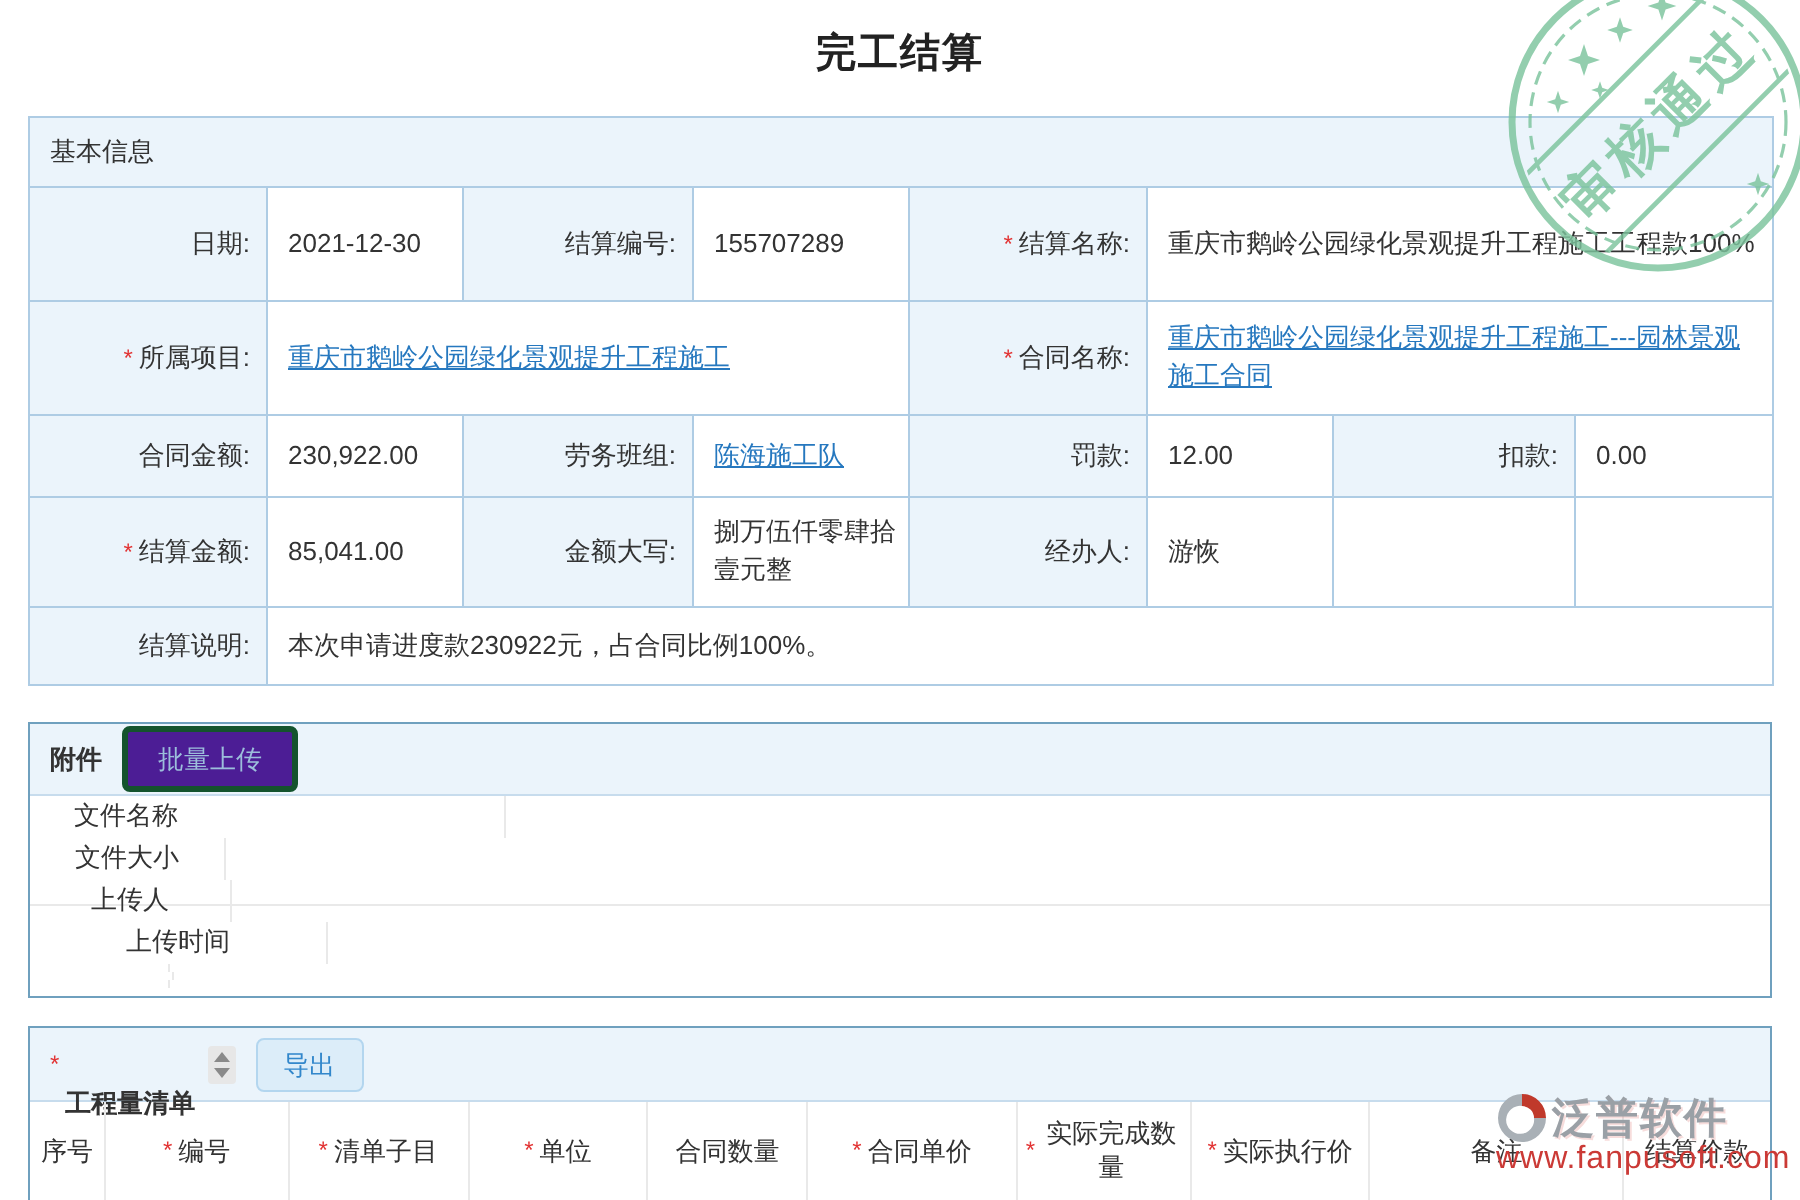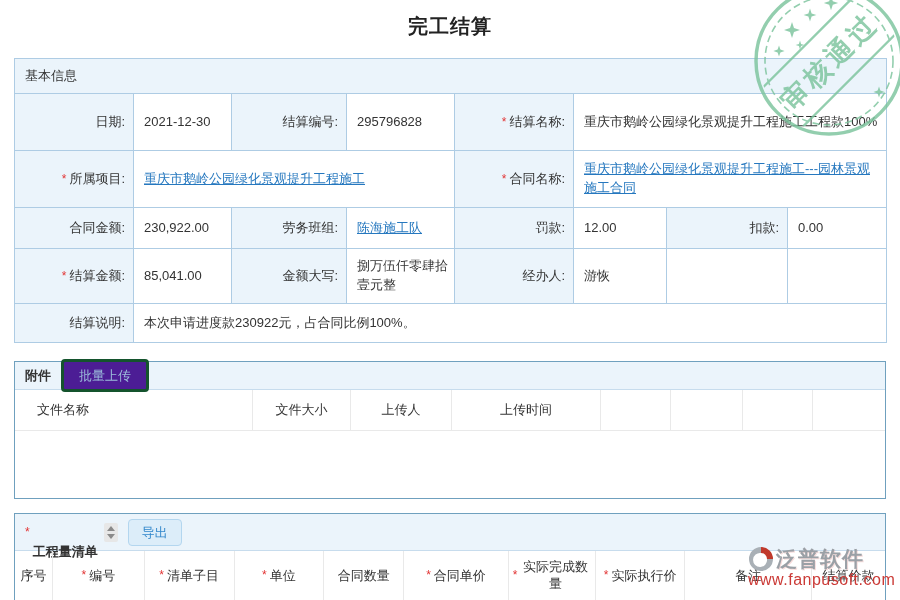--- a/index.html
+++ b/index.html
@@ -65,21 +65,21 @@
         <col style="width:99px">
     </colgroup>
     <tbody>
         <tr style="height:35px">
       <td class="sechead" colspan="8">基本信息</td>
     </tr>
     <tr style="height:57px">
       <td class="lbl">日期:</td>
       <td class="val">2021-12-30</td>
       <td class="lbl">结算编号:</td>
-      <td class="val">295796828</td>
+      <td class="val">155707289</td>
       <td class="lbl"><span class="req">*</span><span>结算名称:</span></td>
       <td class="val" colspan="3">重庆市鹅岭公园绿化景观提升工程施工工程款100%</td>
     </tr>
     <tr style="height:57px">
       <td class="lbl"><span class="req">*</span><span>所属项目:</span></td>
       <td class="val" colspan="3">
         <a class="lnk">重庆市鹅岭公园绿化景观提升工程施工</a>
       </td>
       <td class="lbl"><span class="req">*</span><span>合同名称:</span></td>
       <td class="val" colspan="3">
@@ -110,25 +110,25 @@
     </tr>
     <tr style="height:39px">
       <td class="lbl">结算说明:</td>
       <td class="val" colspan="7">本次申请进度款230922元，占合同比例100%。</td>
     </tr>
   </tbody>
     </table>
 </div>
 
 <div class="box" style="top:361px; height:138px;">
-  <div class="box-head" style="height:28px;">
+  <div class="box-head" style="height:36px;">
     <span class="hd-title">附件</span>
     <span class="btn btn-upload">批量上传</span>
   </div>
-  <div class="cols" style="height:41px; border-bottom:1px solid #e9e9e9;">
+  <div class="cols" style="height:55px; border-bottom:1px solid #e9e9e9;flex-direction:column;">
     <div class="c left" style="width:238px">文件名称</div>
     <div class="c" style="width:98px">文件大小</div>
     <div class="c" style="width:101px">上传人</div>
     <div class="c" style="width:149px">上传时间</div>
     <div class="c" style="width:70px"></div>
     <div class="c" style="width:72px"></div>
     <div class="c" style="width:70px"></div>
     <div class="c" style="width:72px"></div>
   </div>
   <div style="height:55px;"></div>

